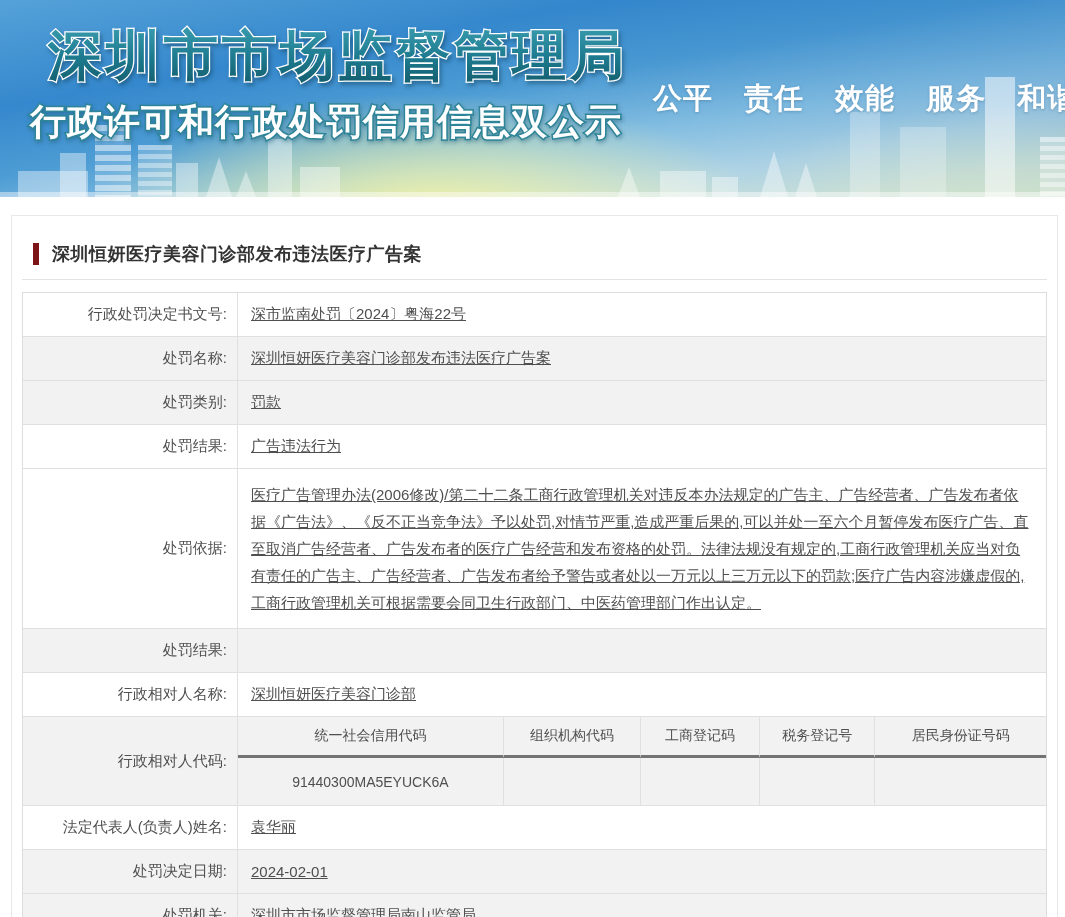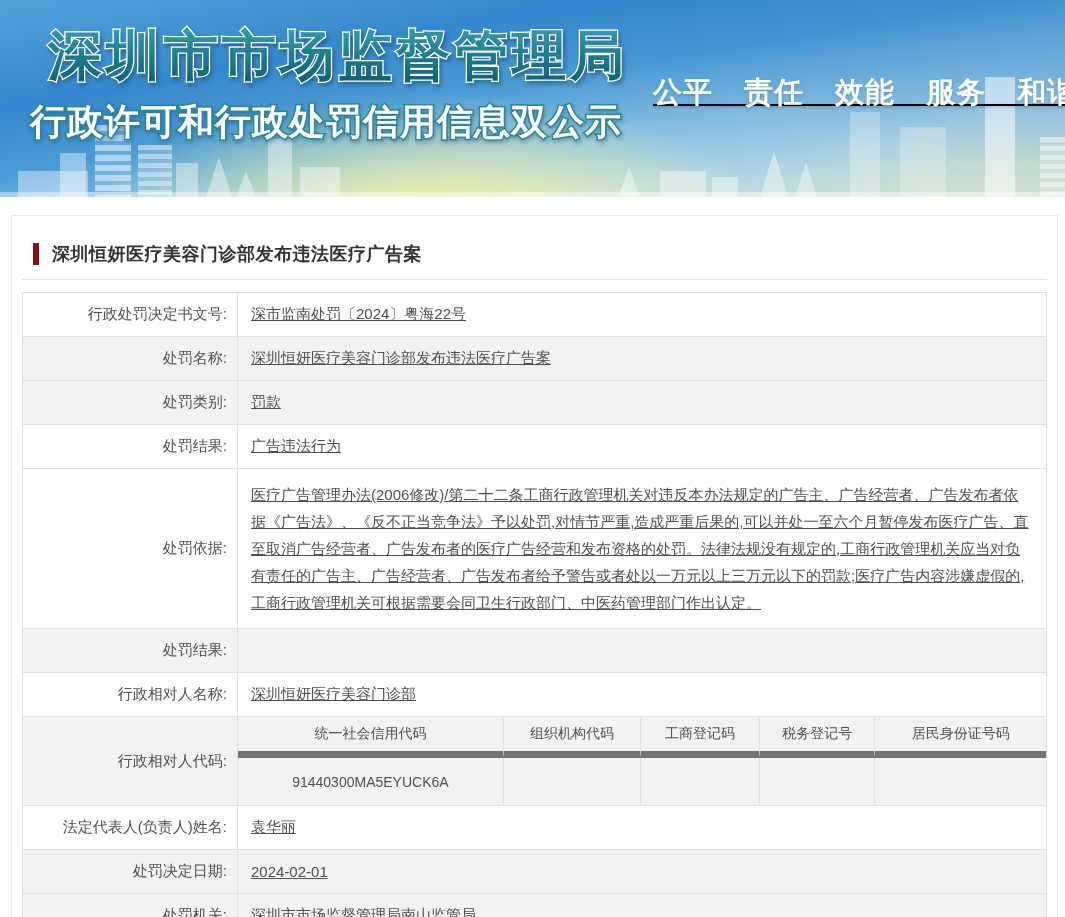--- a/index.html
+++ b/index.html
@@ -42,21 +42,21 @@
 
   .banner-title-svg { position:absolute; left:44px; top:14px; }
   .banner-title-svg text { font-family:"Liberation Sans","DejaVu Sans",sans-serif; font-weight:bold;
       font-size:54px; letter-spacing:4px; fill:url(#tealGrad); stroke:#ffffff; stroke-width:2.5px;
       paint-order:stroke; filter:drop-shadow(2px 3px 2px rgba(18,70,100,0.5)); }
   .banner-sub-svg { position:absolute; left:26px; top:92px; }
   .banner-sub-svg text { font-family:"Liberation Sans","DejaVu Sans",sans-serif; font-weight:bold;
       font-size:36px; letter-spacing:1px; fill:#ffffff; stroke:#2e8498; stroke-width:3px;
       paint-order:stroke; filter:drop-shadow(1px 2px 2px rgba(28,88,110,0.45)); }
 
-  .slogan { position:absolute; left:653px; top:73px; width:386px; text-align:center;text-decoration:underline; }
+  .slogan { position:absolute; left:653px; top:79px; width:386px; text-align:center; }
   .slogan-cn { color:#ffffff; font-weight:bold; font-size:29px; letter-spacing:1px; word-spacing:22px;
       text-shadow:0 1px 3px rgba(40,90,120,0.35); white-space:nowrap; }
   .slogan-en { color:#fdfdfd; font-weight:bold; font-size:15px; word-spacing:5px; margin-top:5px;
       text-shadow:0 1px 2px rgba(40,90,120,0.30); white-space:nowrap; }
 
   
   .content-box { position:absolute; left:11px; top:215px; width:1047px; height:760px;
       background:#ffffff; border:1px solid #e8e8e8; }
   .case-title-wrap { display:flex; align-items:center; padding:26px 10px 13px 21px; }
   .case-bar { width:6px; height:22px; background:#7d1418; margin-right:13px; flex:0 0 auto; }
@@ -68,21 +68,21 @@
   .row { display:flex; border-bottom:1px solid #e0e0e0; min-height:44px; background:#ffffff; }
   .row.shaded { background:#f2f2f2; }
   .cl { width:215px; flex:0 0 auto; display:flex; align-items:center; justify-content:flex-end;
         padding:6px 10px 6px 6px; border-right:1px solid #e0e0e0; text-align:right; }
   .cv { flex:1; display:flex; align-items:center; padding:6px 14px 6px 13px;text-decoration:underline; }
   .row.tall .cv { display:block; padding:12px 16px 12px 13px; line-height:27px; text-align:left; }
 
   
   .nested { flex:1; display:grid; grid-template-columns:32.9% 17.0% 14.7% 14.3% auto; }
   .ncell { display:flex; align-items:center; justify-content:center; font-size:14px; padding:4px 6px; text-align:center; }
-  .nhead { height:41px; border-bottom:7px solid #737373; }
+  .nhead { height:41px; border-bottom:3px solid #737373; }
   .nval  { min-height:47px; }
   .ncell.vline { border-right:1px solid #e0e0e0; }
 </style>
 </head>
 <body>
 
 <div class="banner">
   <div class="skyline">
     <div class="b1"></div>
     <div class="b2"></div>

